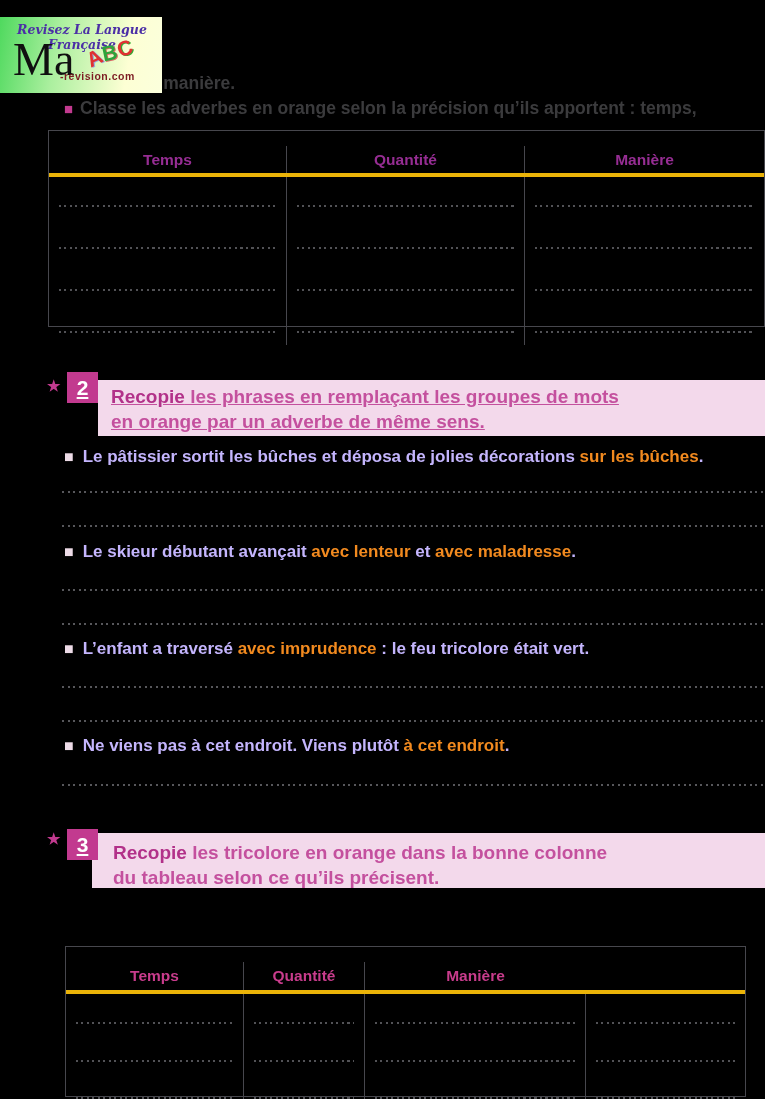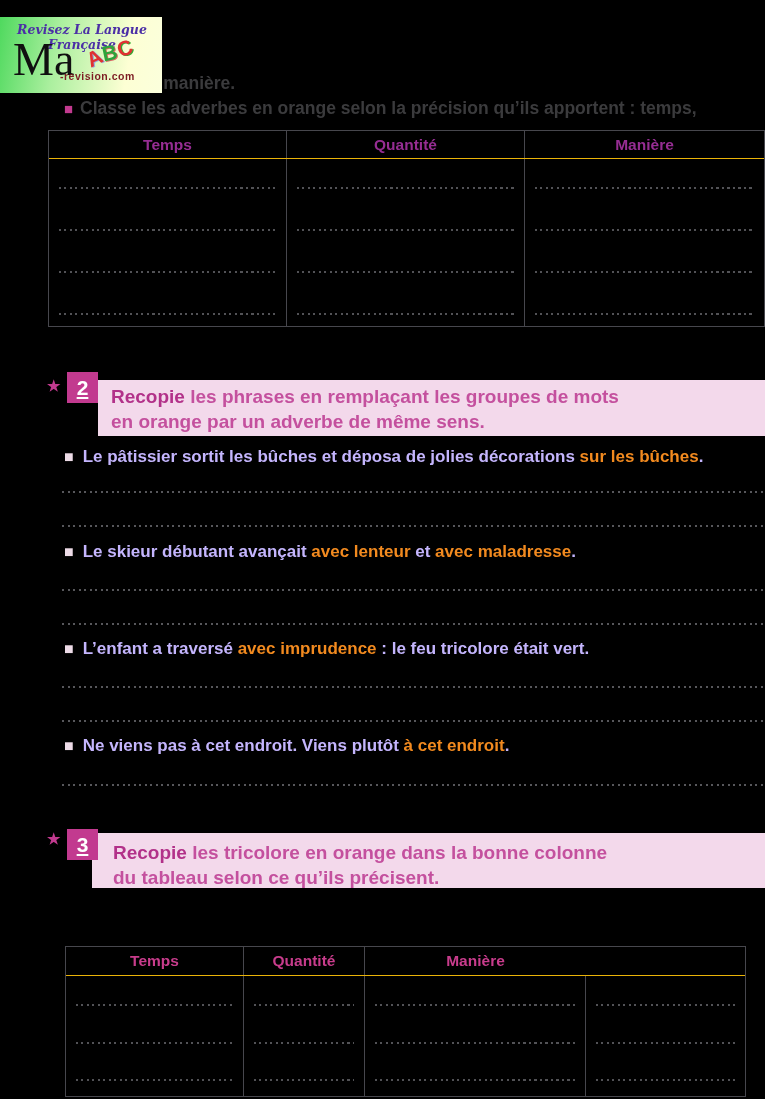--- a/index.html
+++ b/index.html
@@ -26,21 +26,21 @@
   .gray{color:#c4b5fd;}
   .orange{color:#f28a1f;}
   .instr{position:absolute;left:64px;top:71px;width:700px;font-size:17.5px;line-height:25px;color:#3b3b3d;}
   .sq-bullet{color:#c23a8f;font-size:15px;margin-right:7px;}
   .sent{position:absolute;left:64px;width:705px;font-size:17px;white-space:nowrap;color:#3b3b3d;}
   .sent .sbullet{color:#eddbe7;font-size:16px;margin-right:9px;}
   .dline{position:absolute;left:62px;width:703px;height:2px;
     background:repeating-linear-gradient(90deg,#57575b 0,#57575b 2px,transparent 2px,transparent 5.5px);}
   
   .wtable{position:absolute;border:1px solid #47474d;box-sizing:border-box;}
-  .t-head{display:grid;border-bottom:1px solid #eab308;}
+  .t-head{display:grid;border-bottom:4px solid #eab308;margin-top:15px;}
   .t-head .hc{display:flex;align-items:center;justify-content:center;font-size:15.5px;}
   .t-body{display:grid;position:relative;}
   .t-body .bc{position:relative;}
   .bdr{border-right:1px solid #47474d;}
   .cl{position:absolute;left:10px;right:10px;height:2px;
     background:repeating-linear-gradient(90deg,#525256 0,#525256 2px,transparent 2px,transparent 5.5px);}
   .table1{left:48px;top:130px;width:717px;height:197px;}
   .table1 .t-head{grid-template-columns:238px 238px 1fr;height:27px;}
   .table1 .hc{color:#962d93;}
   .table1 .t-body{grid-template-columns:238px 238px 1fr;height:168px;}
@@ -49,21 +49,21 @@
   .table2 .hc{color:#c83c8c;}
   .table2 .t-body{grid-template-columns:178px 121px 221px 1fr;height:121px;}
   
   .star{position:absolute;color:#c23a8f;font-size:15px;}
   .badge{position:absolute;width:31px;height:31px;background:#c23a8f;color:#fff;
     font-size:21px;display:flex;align-items:center;justify-content:center;z-index:3;}
   .badge span{text-decoration:underline;text-decoration-thickness:2px;text-underline-offset:2px;}
   .banner{position:absolute;background:#f3d9eb;color:#c4509e;font-size:19px;line-height:25px;
     box-sizing:border-box;white-space:nowrap;}
   .banner .tbold{color:#b23189;}
-  .banner2{left:98px;top:380px;width:667px;height:56px;padding:4px 0 0 13px;}
+  .banner2{left:98px;top:380px;width:667px;height:56px;padding:4px 0 0 13px;text-decoration:underline;}
   .banner3{left:92px;top:833px;width:673px;height:55px;padding:7px 0 0 21px;}
   .star2{left:47px;top:377px;}  .badge2{left:67px;top:372px;}
   .star3{left:47px;top:830px;}  .badge3{left:67px;top:829px;}
   
   .words{position:absolute;left:48px;top:897px;width:716px;text-align:center;
     color:#f29420;font-size:17.5px;line-height:21px;}
 </style>
 </head>
 <body>
 

